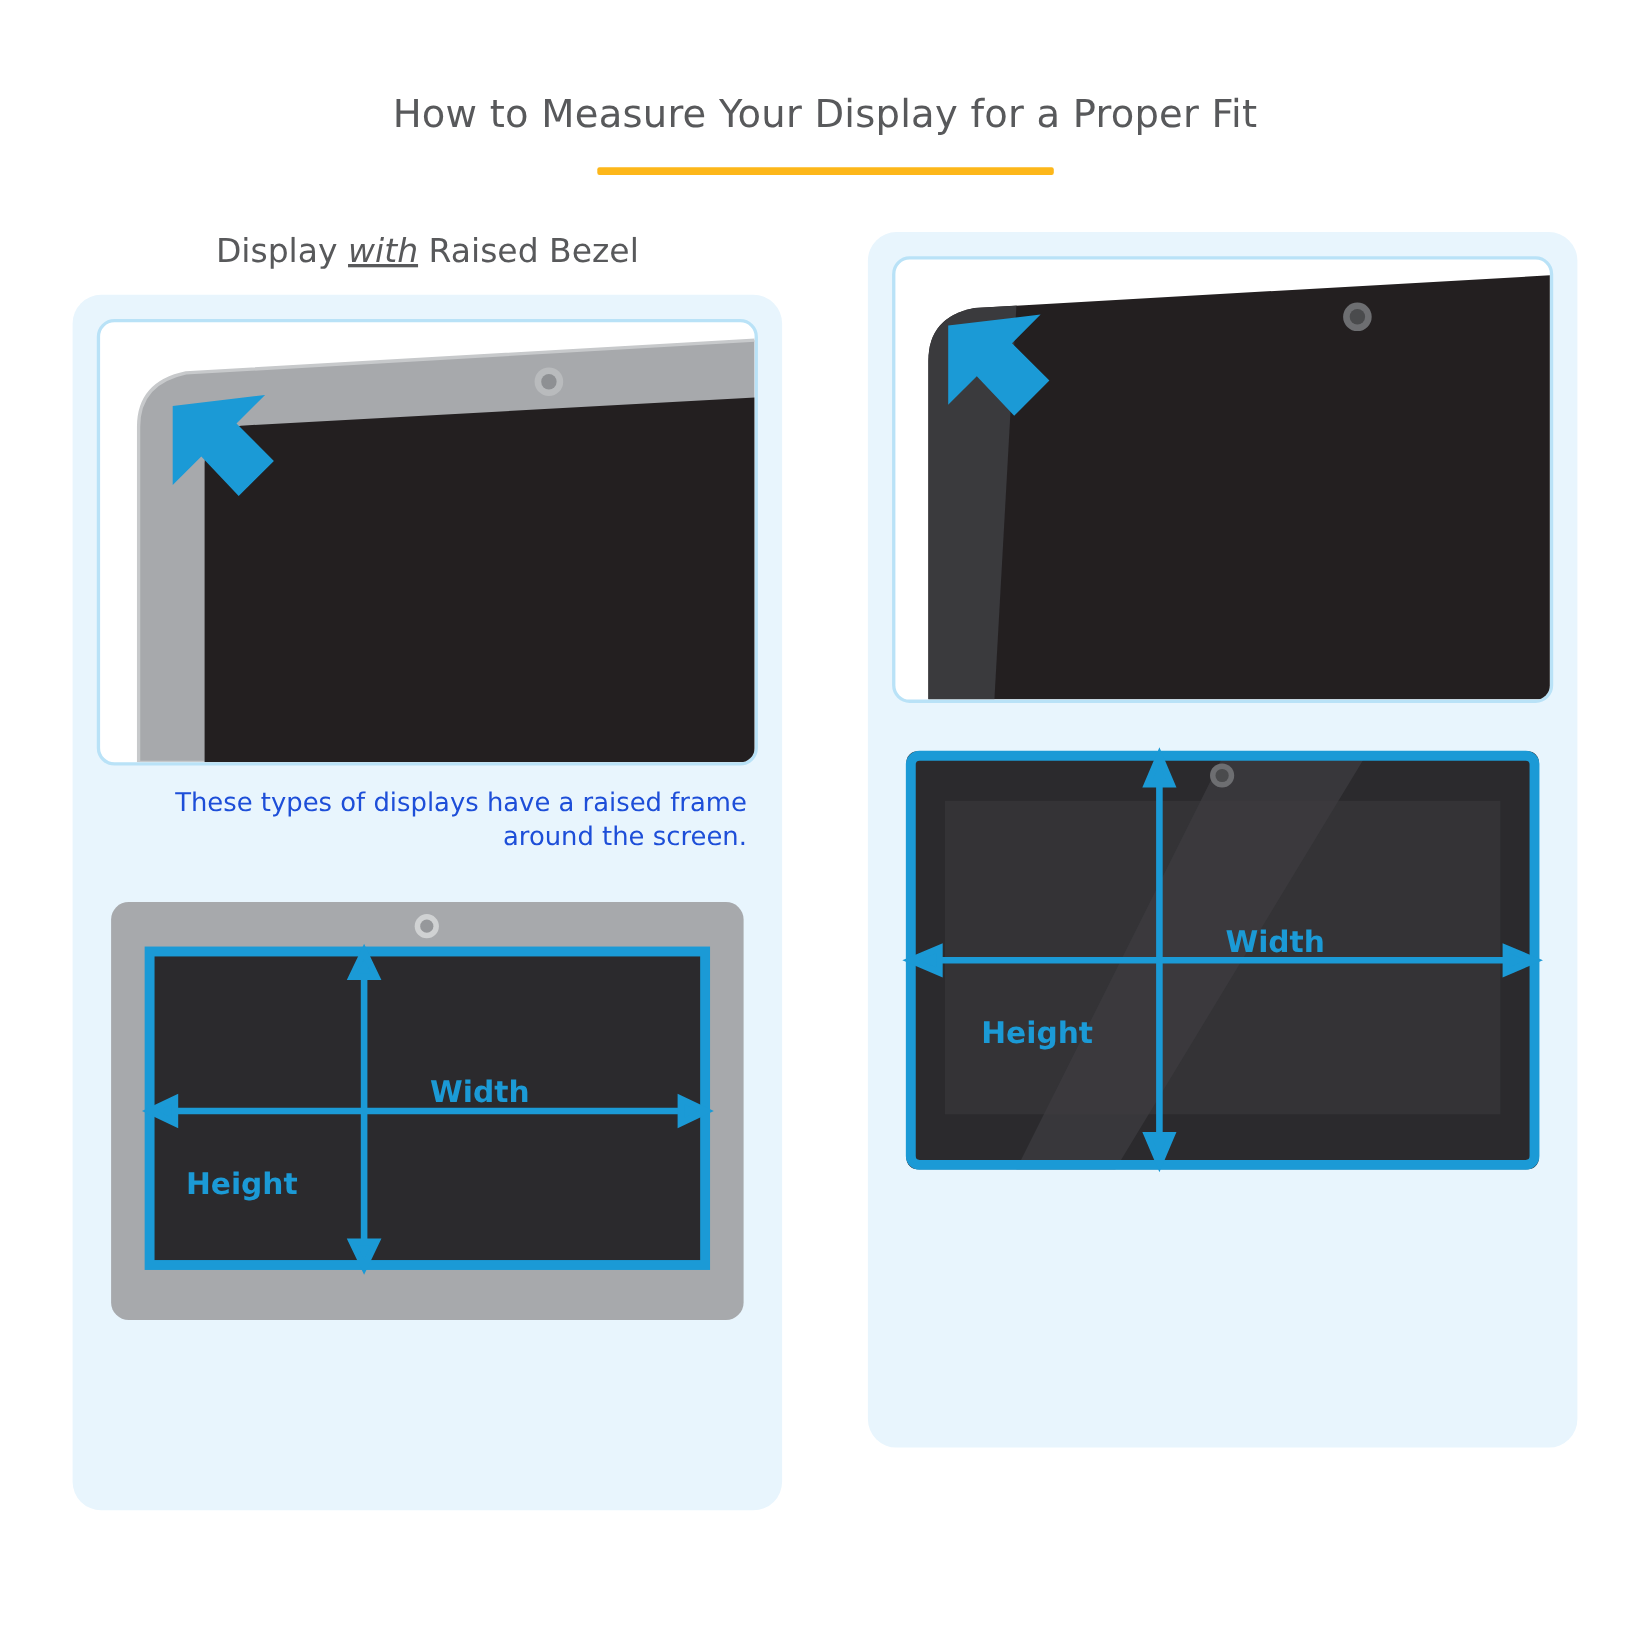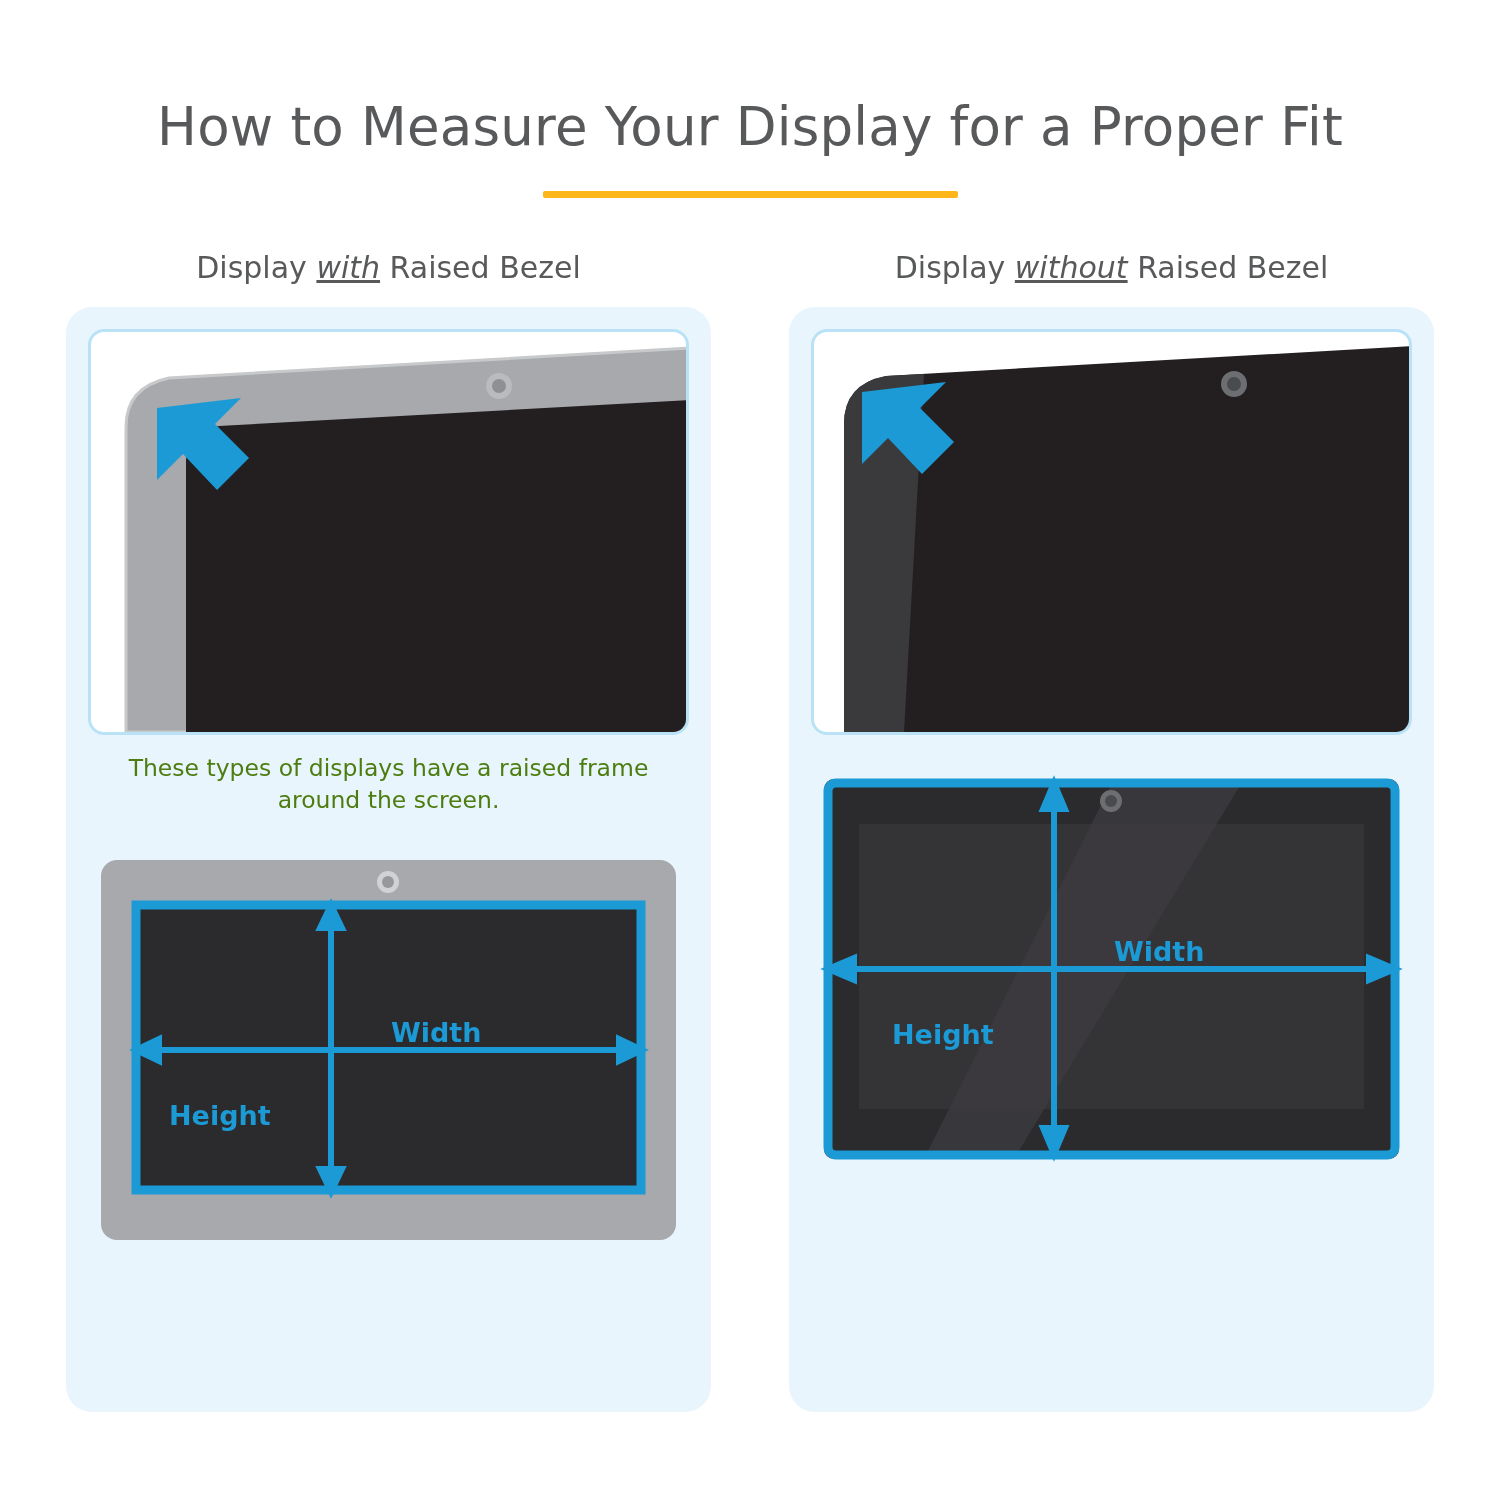--- a/index.html
+++ b/index.html
@@ -16,21 +16,21 @@
     position: relative;
   }
   .page {
     position: absolute;
     inset: 0;
     background: #ffffff;
   }
   
   .title {
     text-align: center;
-    font-size: 53px;
+    font-size: 35px;
     color: #58595b;
     font-weight: 400;
     letter-spacing: 0.2px;
     padding-top: 62px;
     line-height: 1.1;
   }
   .title-rule {
     width: 415px;
     height: 7px;
     background: #fdb71a;
@@ -73,24 +73,24 @@
     position: relative;
     overflow: hidden;
   }
   .figure-box.plain {
     background: transparent;
     border: none;
     border-radius: 0;
     height: 400px;
   }
   .caption {
-    text-align: center;
+    text-align: right;
     font-size: 23.5px;
     line-height: 1.33;
-    color: #4d7c0f;
+    color: #1d4ed8;
     margin: 18px 10px 0 10px;
   }
   .spacer {
     height: 34px;
   }
   svg { display: block; }
 </style>
 </head>
 <body>
 
@@ -152,23 +152,20 @@
 
             <text x="300" y="192" font-family="DejaVu Sans, sans-serif" font-size="27" font-weight="bold" fill="#1b9ad6">Width</text>
             <text x="78" y="275" font-family="DejaVu Sans, sans-serif" font-size="27" font-weight="bold" fill="#1b9ad6">Height</text>
           </svg>
         </div>
 
       </div>
     </div>
 
     <div class="column">
-      <div class="col-heading">
-        <span>Display </span><em>without</em><span> Raised Bezel</span>
-      </div>
 
       <div class="panel">
 
         <div class="figure-box">
           <svg width="100%" height="100%" viewBox="0 0 595 400" preserveAspectRatio="xMidYMid slice">
 
             <path d="M 30 400 L 30 92 Q 30 52 72 44 L 600 14 L 600 400 Z" fill="#231f20"></path>
 
             <path d="M 30 400 L 30 92 Q 30 52 72 44 L 110 42 L 90 400 Z" fill="#3a3a3d"></path>
 

